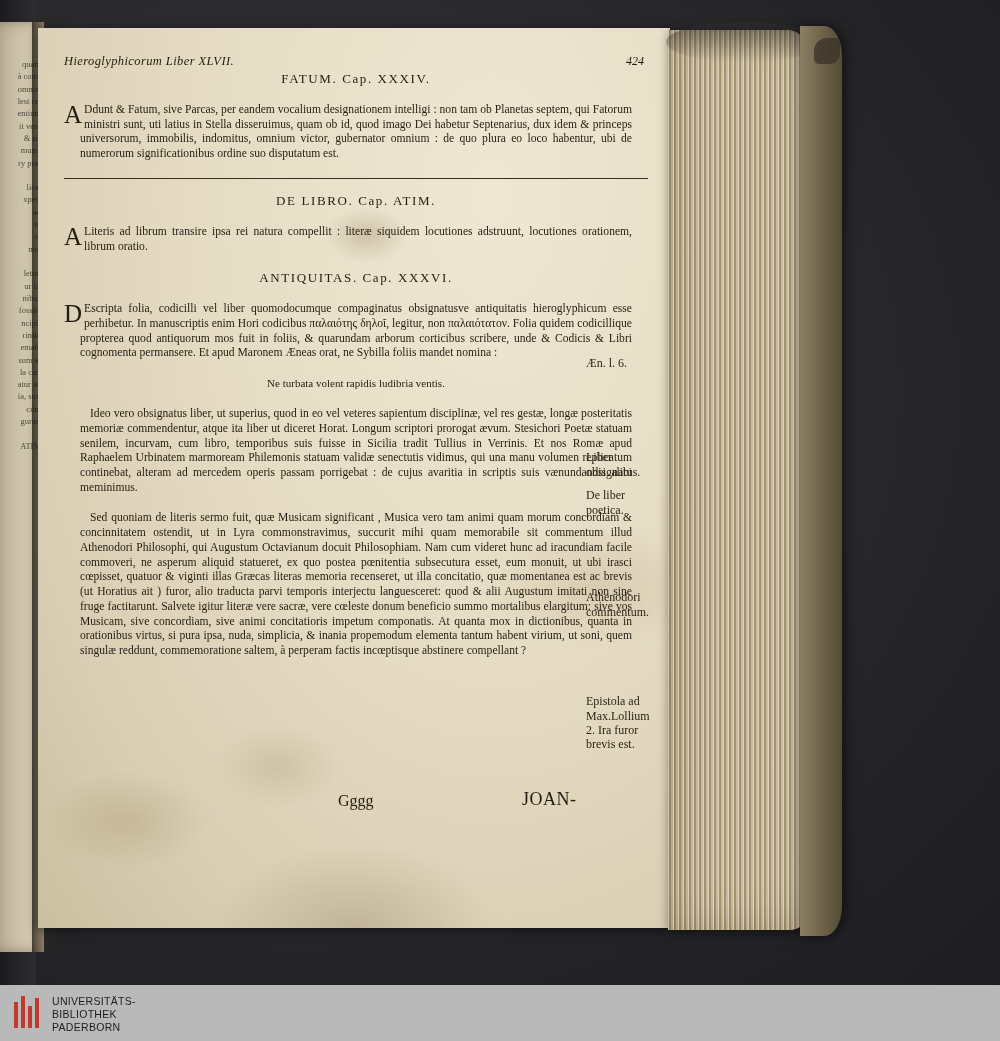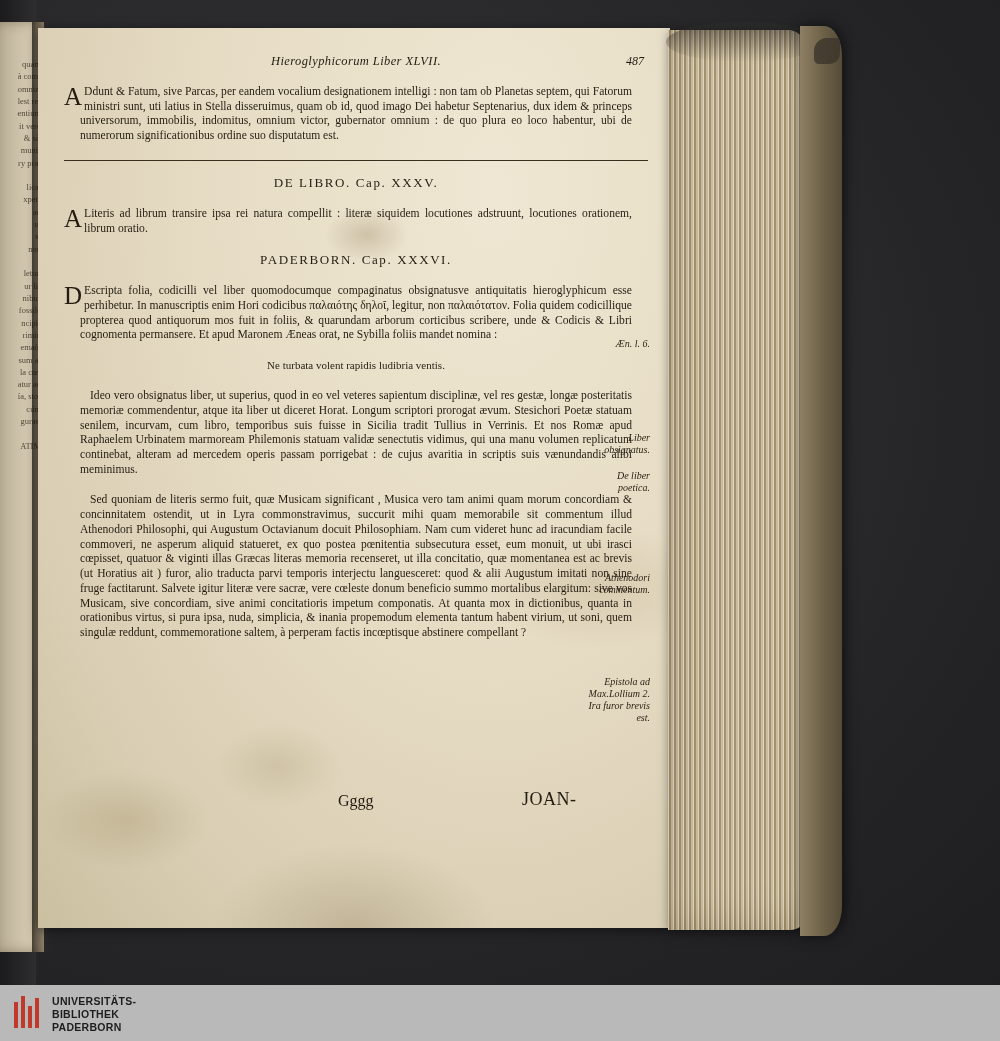--- a/index.html
+++ b/index.html
@@ -132,21 +132,20 @@
     box-shadow: 2px 0 14px rgba(0,0,0,.6);
   }
   #cover-edge .nick {
     position:absolute; right:2px; top:12px; width:26px; height:26px;
     background: #3b342a; border-radius: 50% 10% 40% 20%;
     opacity:.8;
   }
 
   
   .running-head {
-    text-align: center;
     font-style: italic;
     font-size: 12.5px;
     letter-spacing: .4px;
     margin: 0 0 2px 0;
   }
   .folio-num {
     position: absolute;
     right: 26px; top: 26px;
     font-size: 12px;
     font-style: italic;
@@ -182,24 +181,23 @@
     height: 0;
   }
 
   .indent { text-indent: 10px; }
 
   
   .marginal {
     position: absolute;
     right: -2px;
     width: 64px;
-    font-size: 10px;
-    font-style: italic;
+    font-size: 12px;
     line-height: 1.2;
-    text-align: right;
+    text-align: left;
     color: #2d2417;
   }
 
   .verse {
     text-align: center;
     font-size: 11px;
     margin: 3px 0 3px 0;
   }
 
   .signature {
@@ -234,21 +232,21 @@
   }
   #logo-mark i:nth-child(1){height:26px;}
   #logo-mark i:nth-child(2){height:32px;}
   #logo-mark i:nth-child(3){height:22px;}
   #logo-mark i:nth-child(4){height:30px;}
   #footer .lib-name {
     position: absolute;
     left: 52px; top: 10px;
     font-family: "Liberation Sans", sans-serif;
     font-size: 10.5px;
-    font-weight: bold;
+    font-weight: normal;
     line-height: 1.25;
     letter-spacing: .3px;
     color: #1d1d1d;
     white-space: pre-line;
   }
 </style>
 </head>
 <body>
 
 <div id="scan">
@@ -289,36 +287,37 @@
 
 ATIM</div>
   </div>
 
   <div id="gutter"></div>
 
   <div id="recto-page">
     <div id="page-inner">
 
       <div class="running-head">Hieroglyphicorum Liber XLVII.</div>
-      <div class="folio-num">487</div>
-
+      <div class="folio-num">424</div>
+
+      <div class="chapter-head">FATUM.  Cap. XXXIV.</div>
       <div class="body-block">
         <span class="dropcap">A</span>
         <p>Ddunt &amp; Fatum, sive Parcas, per eandem vocalium designationem intelligi : non tam ob Planetas septem, qui Fatorum ministri sunt, uti latius in Stella disseruimus, quam ob id, quod imago Dei habetur Septenarius, dux idem &amp; princeps universorum, immobilis, indomitus, omnium victor, gubernator omnium : de quo plura eo loco habentur, ubi de numerorum significationibus ordine suo disputatum est.</p>
       </div>
 
       <hr class="rule">
 
-      <div class="chapter-head">DE LIBRO.  Cap. XXXV.</div>
+      <div class="chapter-head">DE LIBRO.  Cap. ATIM.</div>
       <div class="body-block" style="margin-top:10px">
         <span class="dropcap">A</span>
         <p>Literis ad librum transire ipsa rei natura compellit : literæ siquidem locutiones adstruunt, locutiones orationem, librum oratio.</p>
       </div>
 
-      <div class="chapter-head" style="margin-top:14px">PADERBORN.  Cap. XXXVI.</div>
+      <div class="chapter-head" style="margin-top:14px">ANTIQUITAS.  Cap. XXXVI.</div>
 
       <div class="body-block" style="margin-top:3px">
         <span class="dropcap">D</span>
         <p>Escripta folia, codicilli vel liber quomodocumque compaginatus obsignatusve antiquitatis hieroglyphicum esse perhibetur. In manuscriptis enim Hori codicibus παλαιότης δηλοῖ, legitur, non παλαιότατον. Folia quidem codicillique propterea quod antiquorum mos fuit in foliis, &amp; quarundam arborum corticibus scribere, unde &amp; Codicis &amp; Libri cognomenta permansere. Et apud Maronem Æneas orat, ne Sybilla foliis mandet nomina :</p>
 
         <div class="marginal" style="top:54px;">Æn. l. 6.</div>
 
         <div class="verse">Ne turbata volent rapidis ludibria ventis.</div>
 
         <p class="indent">Ideo vero obsignatus liber, ut superius, quod in eo vel veteres sapientum disciplinæ, vel res gestæ, longæ posteritatis memoriæ commendentur, atque ita liber ut diceret Horat. Longum scriptori prorogat ævum. Stesichori Poetæ statuam senilem, incurvam, cum libro, temporibus suis fuisse in Sicilia tradit Tullius in Verrinis.  Et nos Romæ apud Raphaelem Urbinatem marmoream Philemonis statuam validæ senectutis vidimus, qui una manu volumen replicatum continebat, alteram ad mercedem operis passam porrigebat : de cujus avaritia in scriptis suis vænundandis alibi meminimus.</p>

